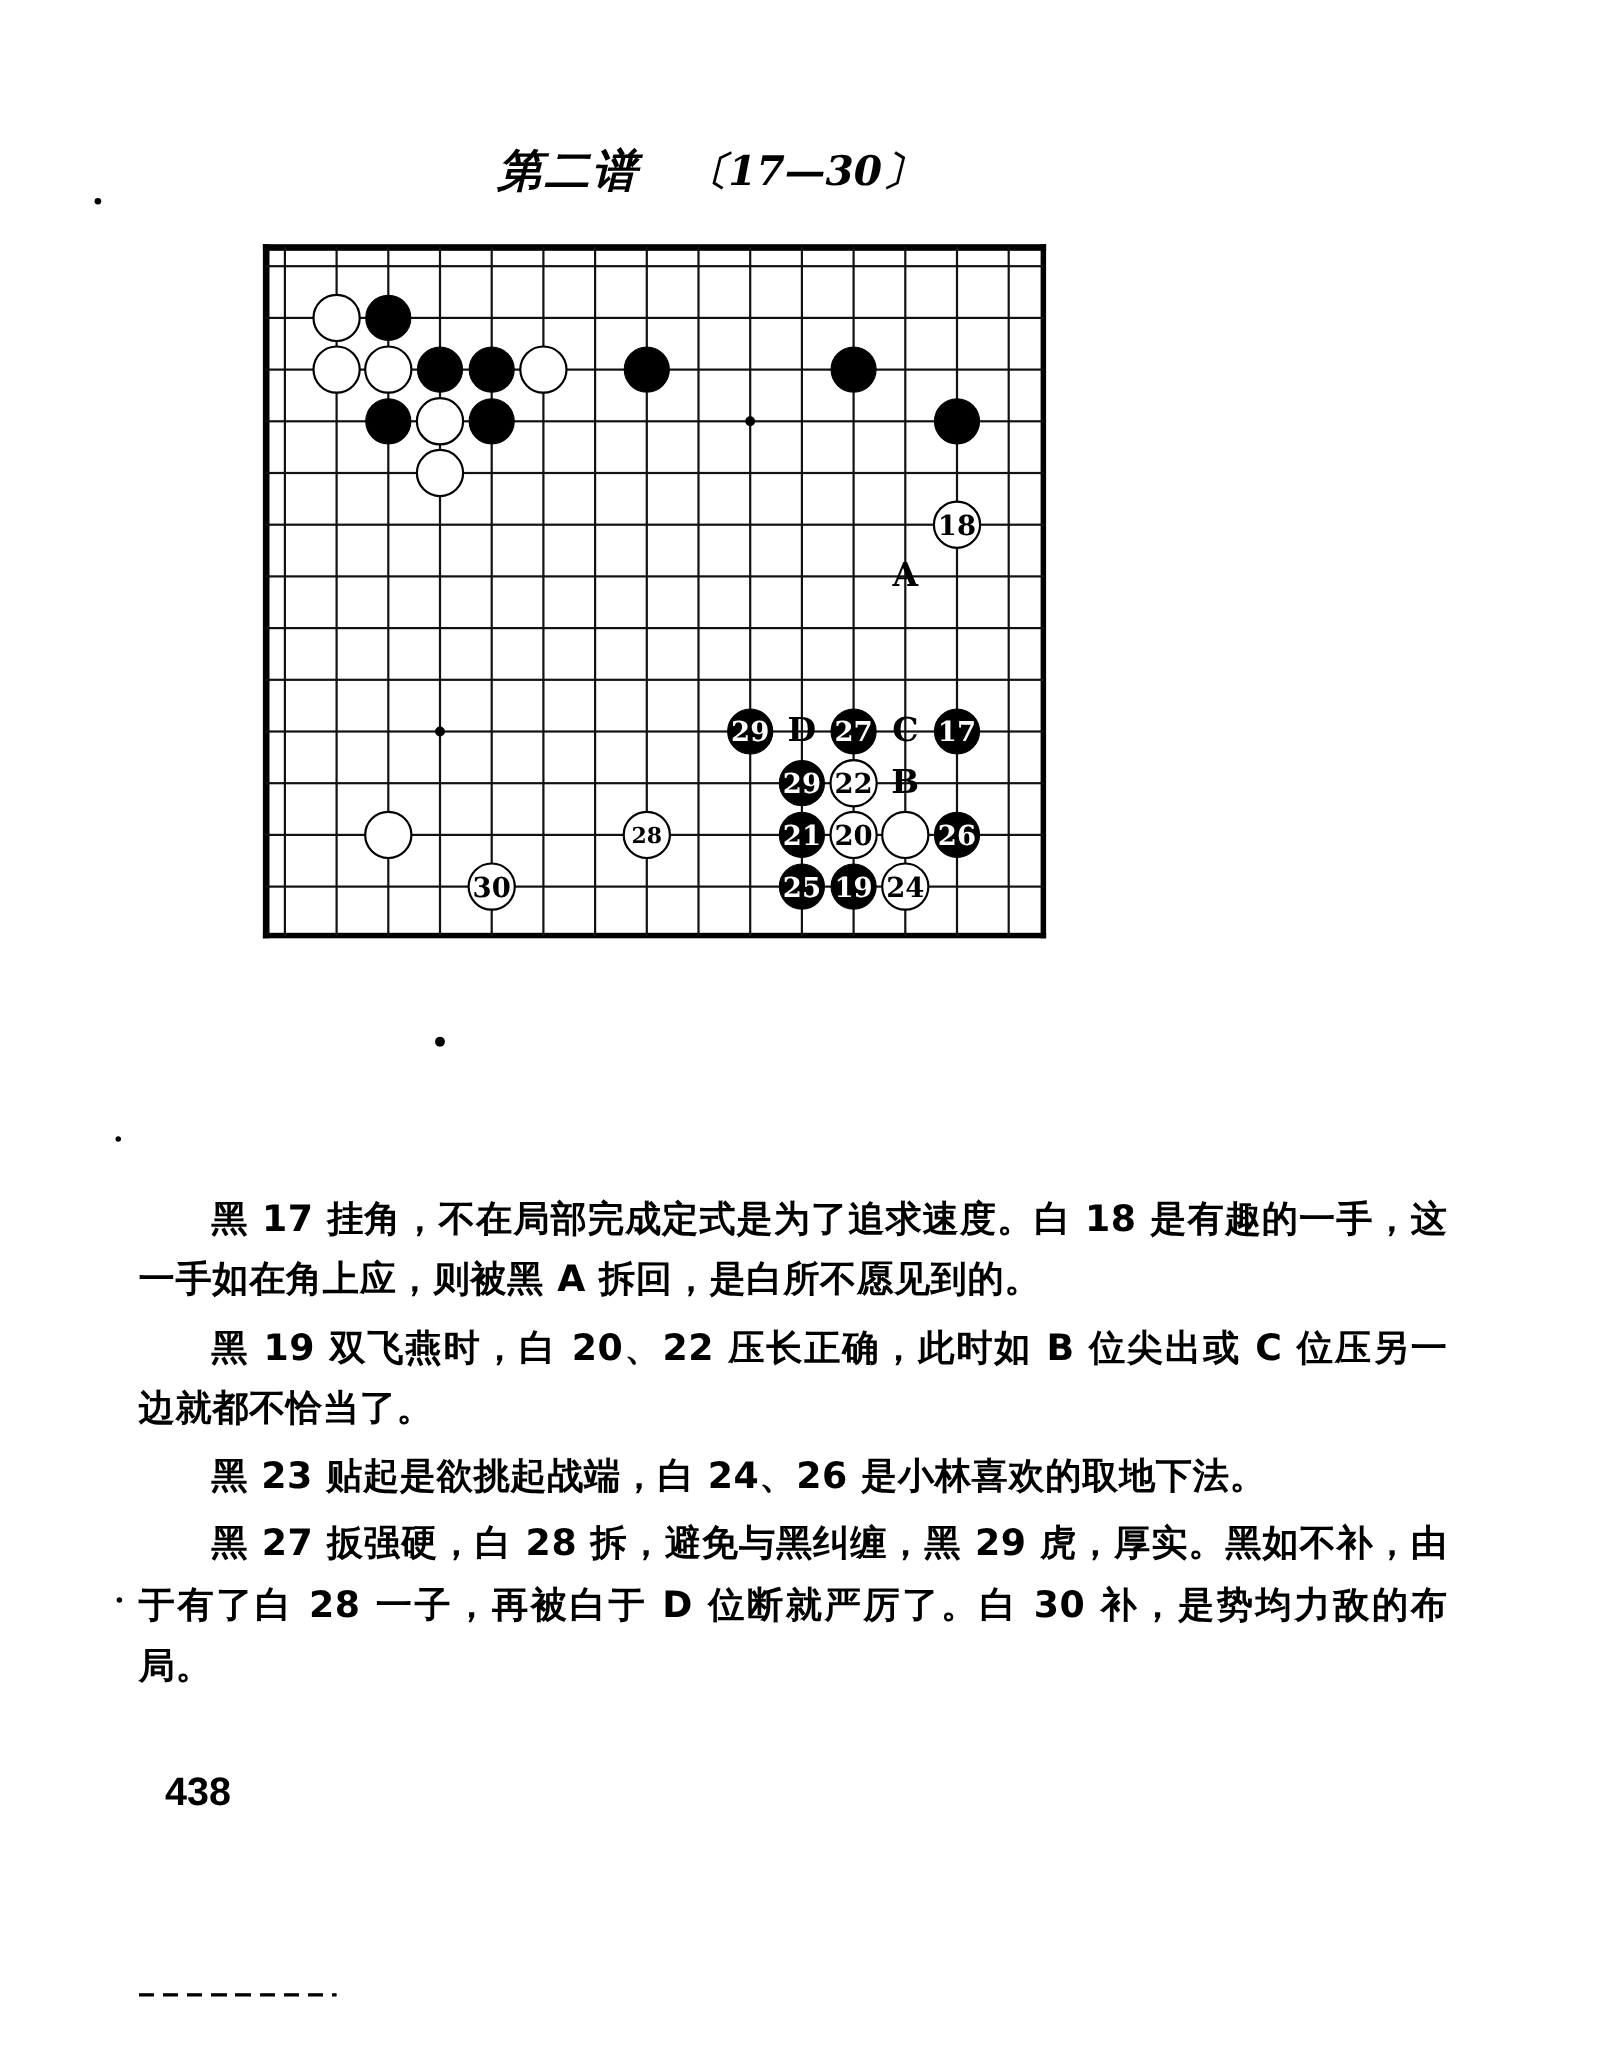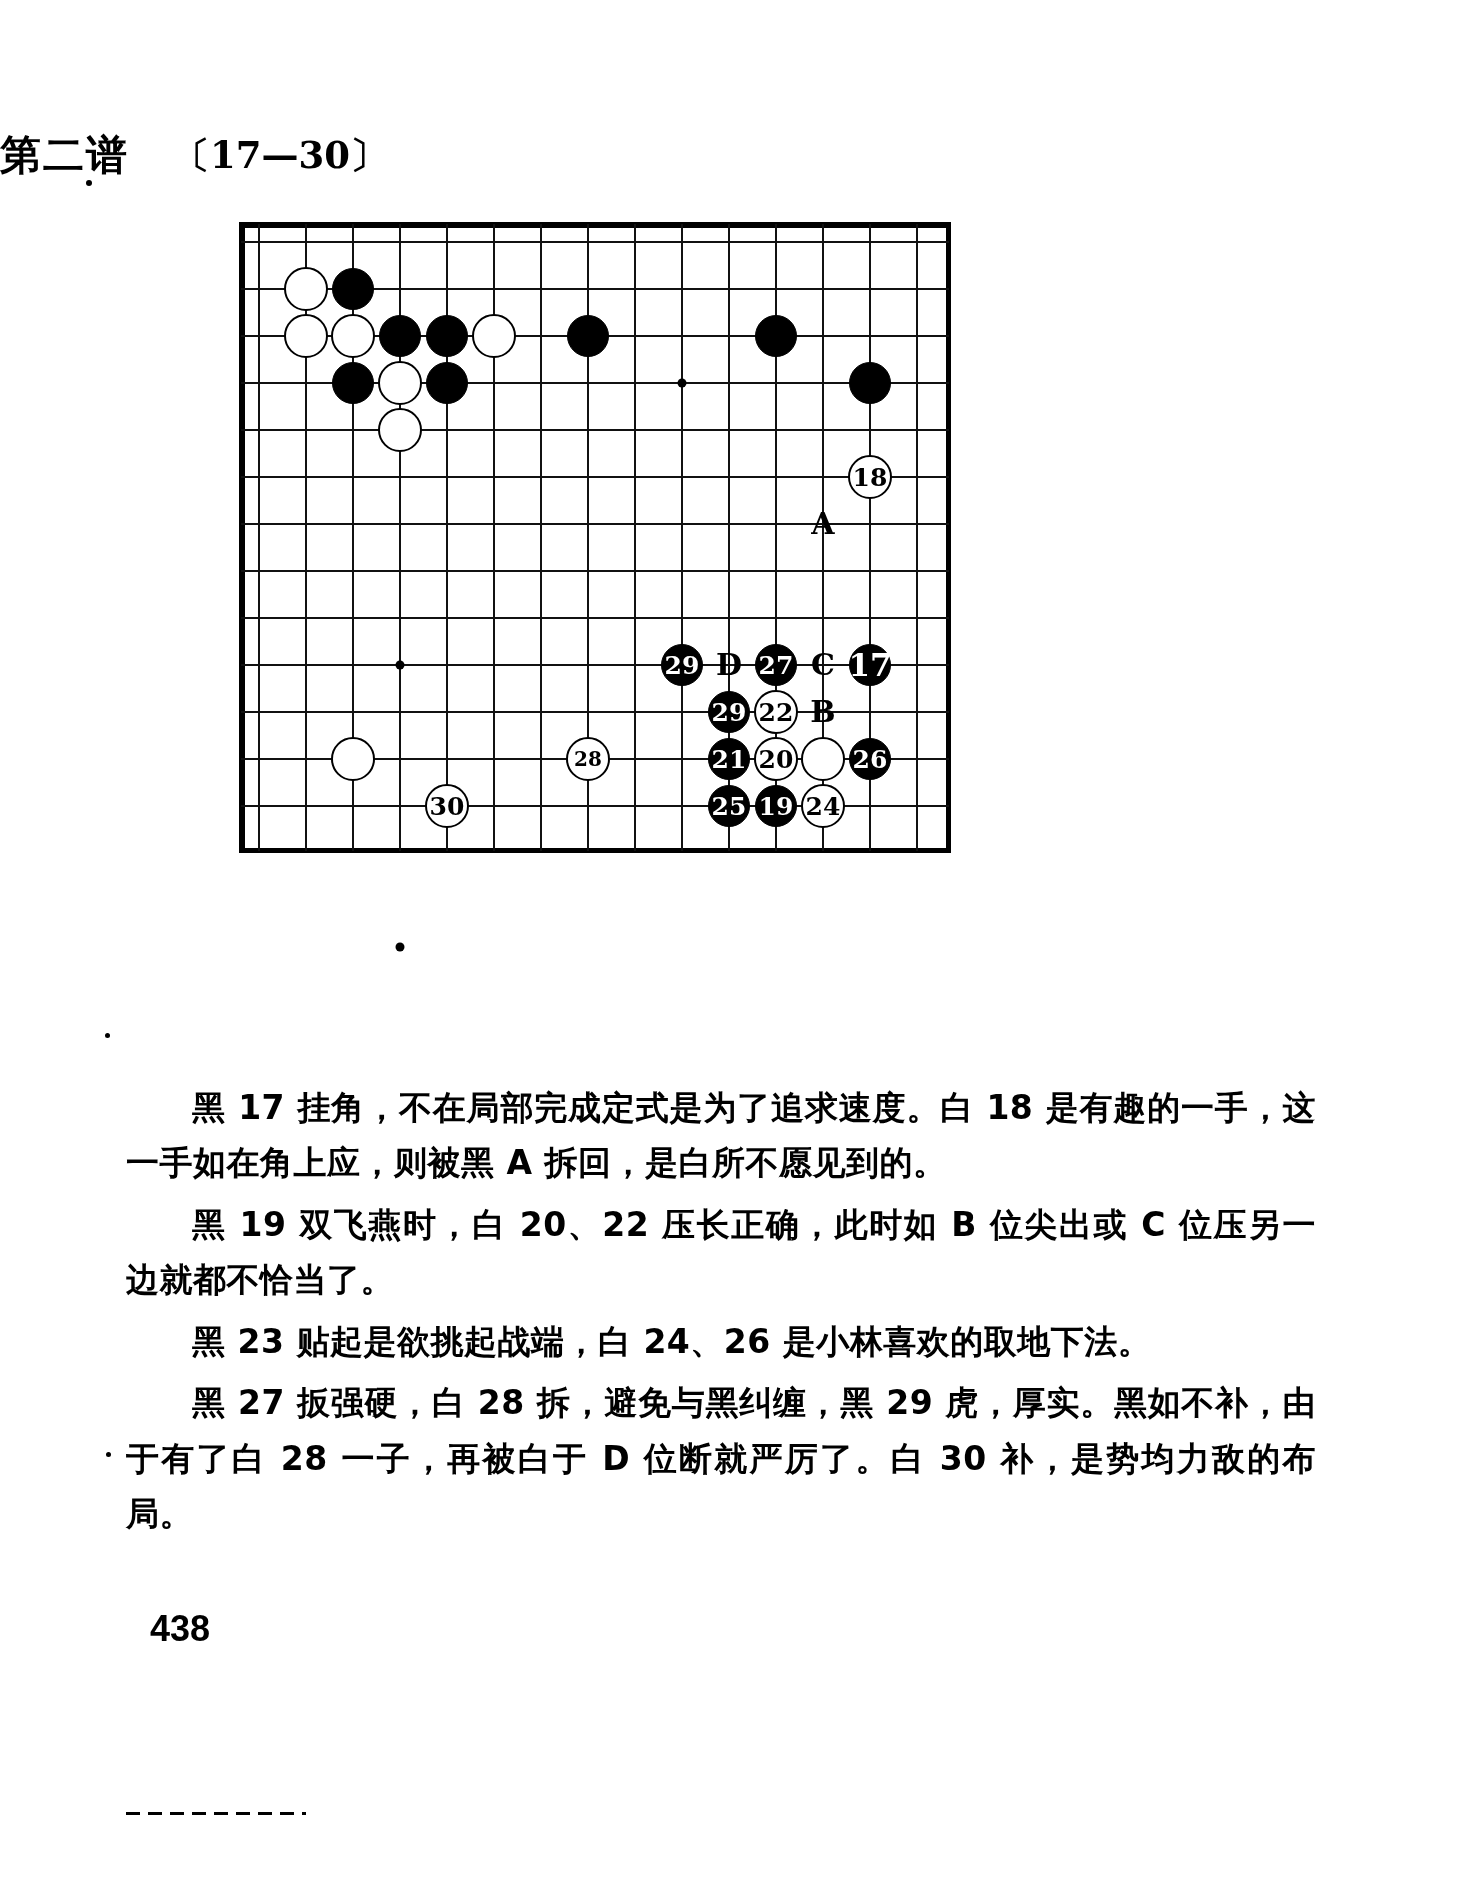--- a/index.html
+++ b/index.html
@@ -6,20 +6,22 @@
   body{
     width:1457px;height:1877px;
     font-family:"DejaVu Sans","Liberation Sans",sans-serif;
     color:#000;position:relative;overflow:hidden;
   }
   .page{position:relative;width:1457px;height:1877px;background:#fff;}
 
   
   .title-row{
     position:absolute;left:0;top:128px;width:1291px;
+    text-align:center;
+    font-style:italic;
   }
   .title-inner{display:inline-block;}
   .title-main{
     font-family:"DejaVu Sans","Liberation Sans",sans-serif;
     font-weight:bold;font-size:41px;letter-spacing:2px;
     vertical-align:middle;
   }
   .title-range{
     font-family:"DejaVu Serif","Liberation Serif",serif;
     font-weight:bold;font-size:37px;margin-left:44px;vertical-align:middle;
@@ -138,21 +140,21 @@
         <div class="stone w" style="left: 255px; top: 114px; width: 40px; height: 40px;"></div>
         <div class="stone b" style="left: 349px; top: 114px; width: 40px; height: 40px;"></div>
         <div class="stone b" style="left: 537px; top: 114px; width: 40px; height: 40px;"></div>
         <div class="stone b" style="left: 114px; top: 161px; width: 40px; height: 40px;"></div>
         <div class="stone w" style="left: 161px; top: 161px; width: 40px; height: 40px;"></div>
         <div class="stone b" style="left: 208px; top: 161px; width: 40px; height: 40px;"></div>
         <div class="stone b" style="left: 631px; top: 161px; width: 40px; height: 40px;"></div>
         <div class="stone w" style="left: 161px; top: 208px; width: 40px; height: 40px;"></div>
         <div class="stone w" style="left: 114px; top: 537px; width: 40px; height: 40px;"></div>
         <div class="stone w" style="left: 584px; top: 537px; width: 40px; height: 40px;"></div>
-        <div class="stone b" style="left: 631px; top: 443px; width: 40px; height: 40px; font-size: 31px;">
+        <div class="stone b" style="left: 631px; top: 443px; width: 40px; height: 40px; font-size: 25px;">
           <span>17</span>
         </div>
         <div class="stone w" style="left: 631px; top: 255px; width: 40px; height: 40px; font-size: 25px;">
           <span>18</span>
         </div>
         <div class="stone b" style="left: 537px; top: 584px; width: 40px; height: 40px; font-size: 25px;">
           <span>19</span>
         </div>
         <div class="stone w" style="left: 537px; top: 537px; width: 40px; height: 40px; font-size: 25px;">
           <span>20</span>

